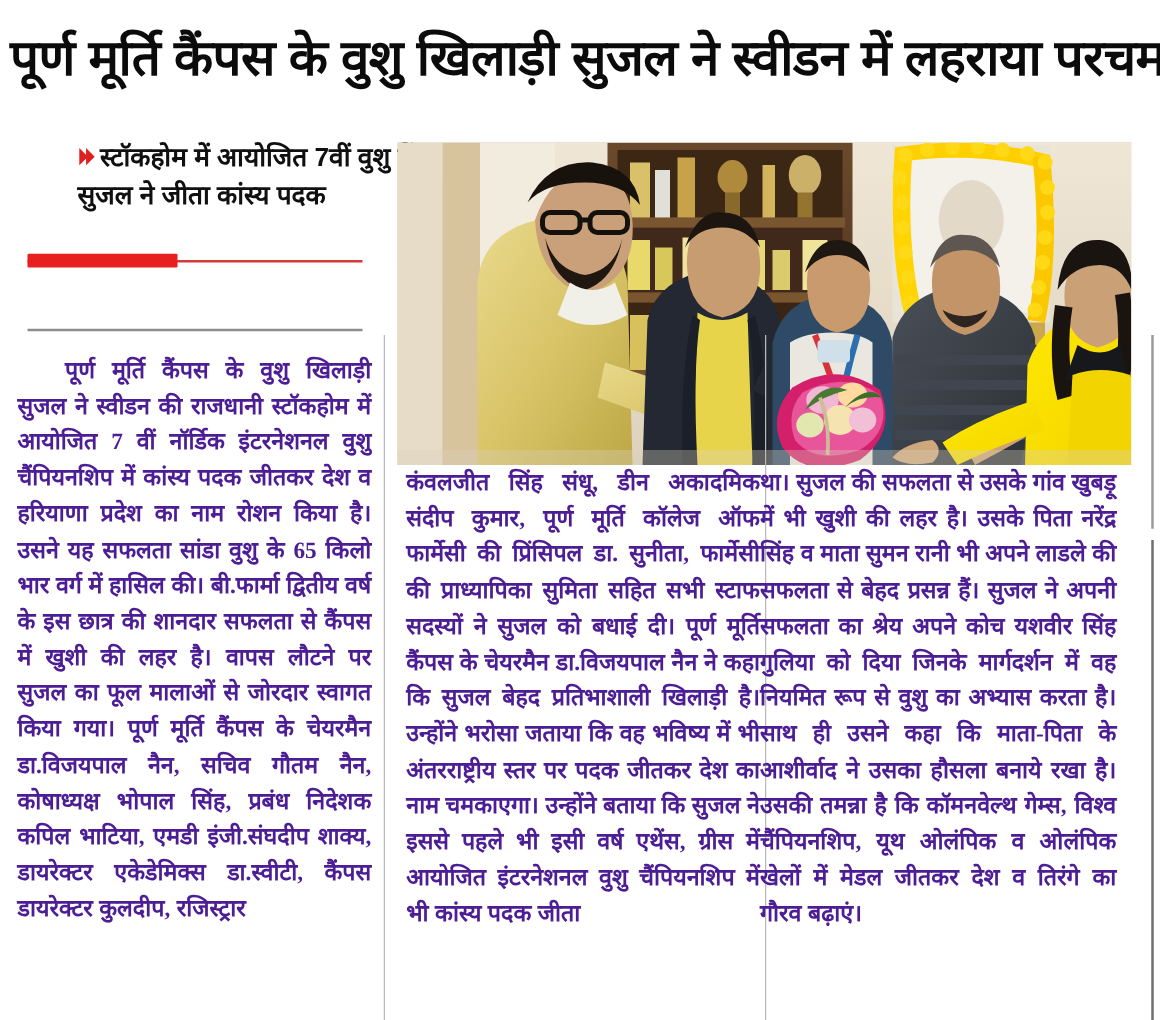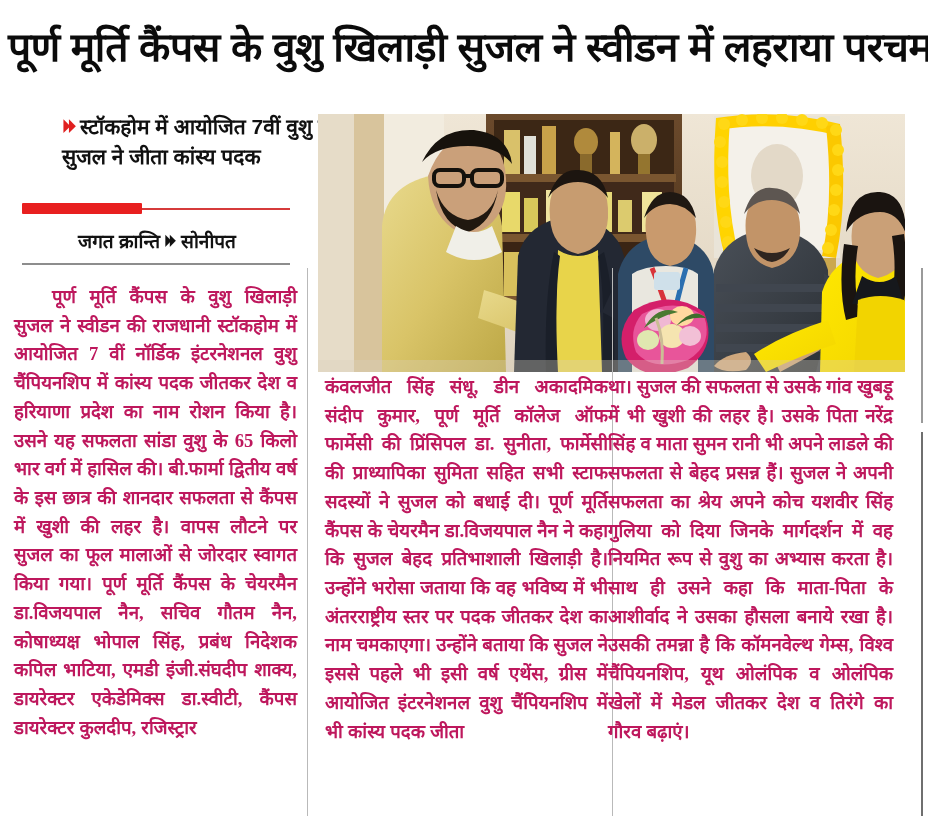--- a/index.html
+++ b/index.html
@@ -77,21 +77,21 @@
   .photo svg{display:block;width:587px;height:258px;}
 
   
   .col{
     position:absolute;
     font-family:"Liberation Serif","DejaVu Serif",serif;
     font-size:18.6px;
     line-height:1.545;
     text-align:justify;
     text-justify:inter-word;
-    color:#be185d;
+    color:#4c1d95;
     font-weight:600;
     word-spacing:0.5px;
   }
   .col p{margin:0;}
   .col-1{left:14px;top:283px;width:283px;}
   .col-2{left:325px;top:373px;width:283px;}
   .col-3{left:608px;top:373px;width:285px;}
   .indent{display:inline-block;width:38px;}
 
   
@@ -110,23 +110,20 @@
 
   <div class="kicker">
     <span class="arrow-red">⏵⏵</span><span>स्टॉकहोम में आयोजित 7वीं वुशु में सुजल ने जीता कांस्य पदक</span>
   </div>
 
   <div class="rulewrap">
     <div class="rule-thin"></div>
     <div class="rule-thick"></div>
   </div>
 
-  <div class="byline">
-    <span>जगत क्रान्ति</span><span class="arrow-blk">⏵⏵</span><span>सोनीपत</span>
-  </div>
 
   <div class="rule-gray"></div>
 
   <div class="photo">
     <svg viewBox="0 0 587 258" preserveAspectRatio="none">
       <defs>
         <linearGradient id="wallg" x1="0" y1="0" x2="0" y2="1">
           <stop offset="0" stop-color="#efe6d6"></stop>
             <stop offset="1" stop-color="#ded2bd"></stop>
         </linearGradient>

